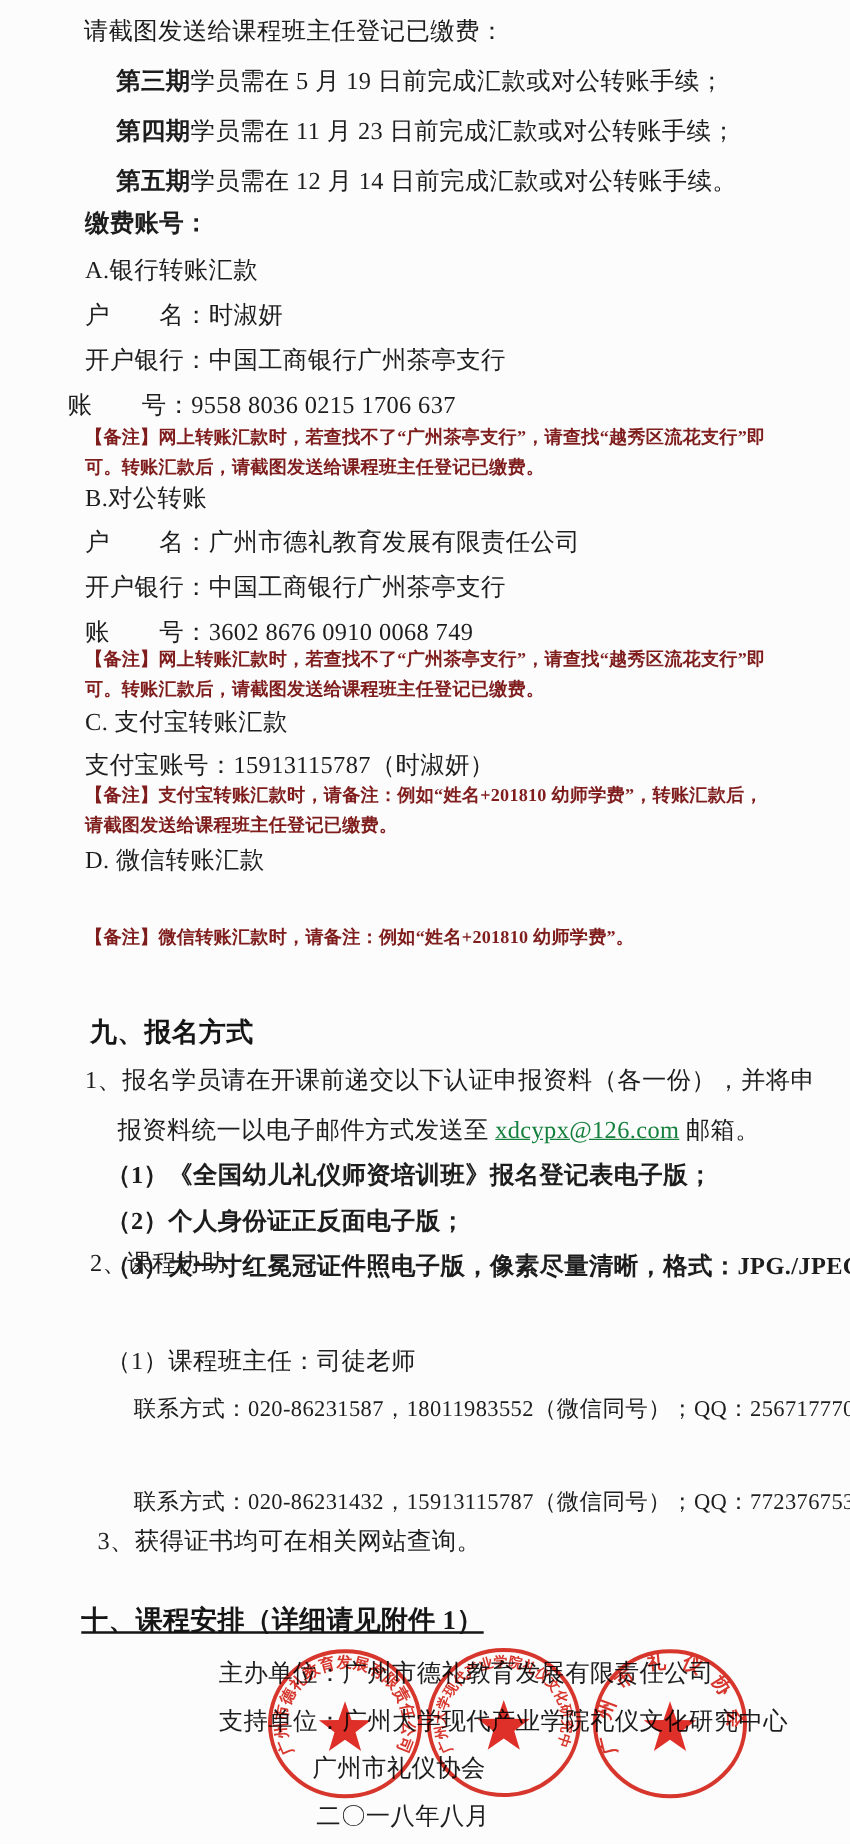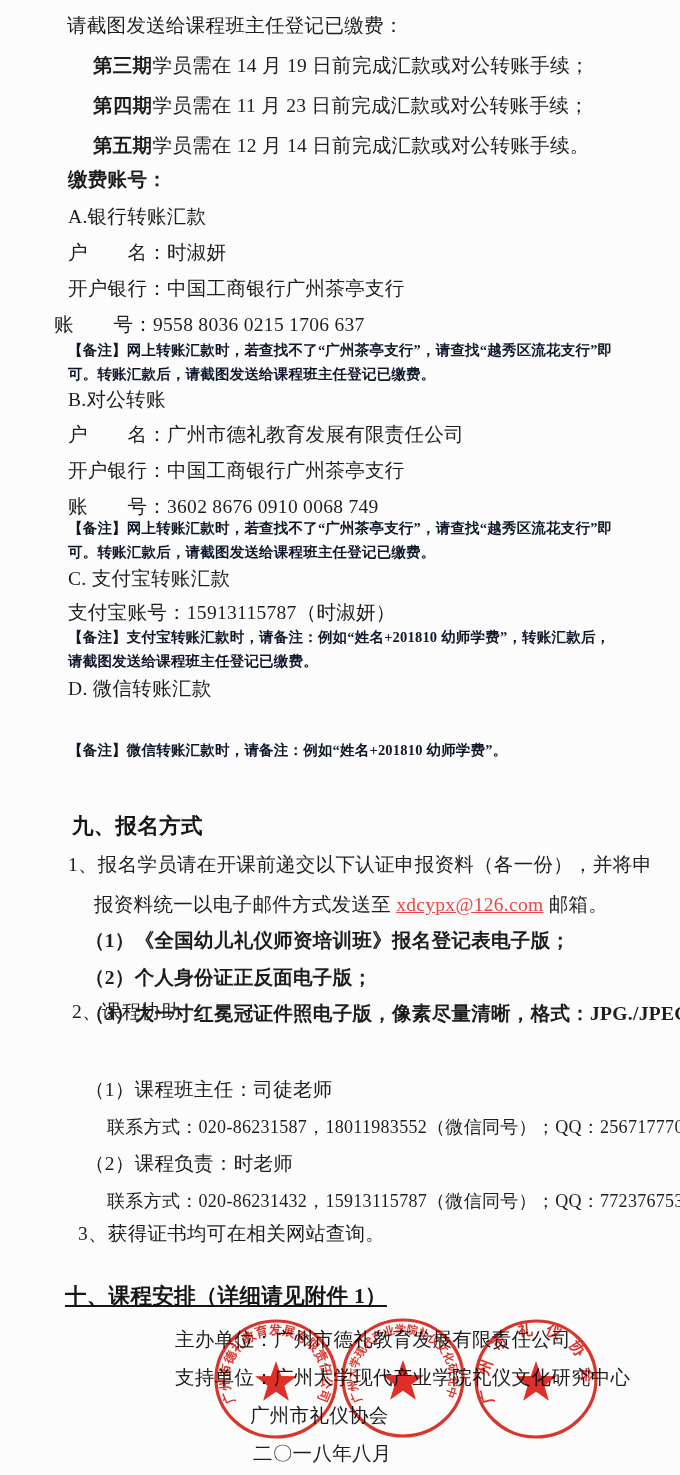--- a/index.html
+++ b/index.html
@@ -18,28 +18,28 @@
     white-space:nowrap;
     line-height:1.25;
     letter-spacing:0.3px;
   }
   .bold{font-weight:bold;}
   .h{font-size:21.5px;font-weight:bold;color:#161616;}
   .note{
     position:absolute;
     font-size:14.5px;
     font-weight:bold;
-    color:#0f172a;
+    color:#7f1d1d;
     width:552px;
     line-height:24px;
     white-space:normal;
     letter-spacing:0.2px;
   }
   .contact{font-size:18px;}
-  .link{color:#ef4444;text-decoration:underline;cursor:pointer;}
+  .link{color:#15803d;text-decoration:underline;cursor:pointer;}
   .seal{
     position:absolute;
     mix-blend-mode:multiply;
     opacity:0.93;
   }
   .seal ellipse{fill:none;stroke:#d8261c;stroke-width:3.2px;}
   .seal polygon{fill:#df1f17;}
   .seal text{
     fill:#d8261c;
     font-family:"Liberation Serif","DejaVu Serif",serif;
@@ -50,21 +50,21 @@
   .s3 text{font-size:15px;letter-spacing:11px;}
 </style>
 </head>
 <body>
 
 <div class="page">
 
   <div class="ln" style="left:67px;top:14px;">请截图发送给课程班主任登记已缴费：</div>
 
   <div class="ln" style="left:93px;top:54px;">
-    <span class="bold">第三期</span><span>学员需在 14 月 19 日前完成汇款或对公转账手续；</span>
+    <span class="bold">第三期</span><span>学员需在 5 月 19 日前完成汇款或对公转账手续；</span>
   </div>
   <div class="ln" style="left:93px;top:94px;">
     <span class="bold">第四期</span><span>学员需在 11 月 23 日前完成汇款或对公转账手续；</span>
   </div>
   <div class="ln" style="left:93px;top:134px;">
     <span class="bold">第五期</span><span>学员需在 12 月 14 日前完成汇款或对公转账手续。</span>
   </div>
 
   <div class="ln bold" style="left:68px;top:168px;">缴费账号：</div>
 
@@ -91,21 +91,20 @@
   <div class="ln" style="left:68px;top:853px;">1、报名学员请在开课前递交以下认证申报资料（各一份），并将申</div>
   <div class="ln" style="left:94px;top:893px;">
     <span>报资料统一以电子邮件方式发送至 </span><span class="link">xdcypx@126.com</span><span> 邮箱。</span>
   </div>
   <div class="ln bold" style="left:85px;top:929px;">（1）《全国幼儿礼仪师资培训班》报名登记表电子版；</div>
   <div class="ln bold" style="left:85px;top:966px;">（2）个人身份证正反面电子版；</div>
   <div class="ln bold" style="left:85px;top:1002px;">（3）大一寸红冕冠证件照电子版，像素尽量清晰，格式：JPG./JPEG。</div>
   <div class="ln" style="left:72px;top:1000px;">2、课程协助</div>
   <div class="ln" style="left:85px;top:1078px;">（1）课程班主任：司徒老师</div>
   <div class="ln contact" style="left:107px;top:1116px;">联系方式：020-86231587，18011983552（微信同号）；QQ：2567177703</div>
-  <div class="ln" style="left:85px;top:1152px;">（2）课程负责：时老师</div>
   <div class="ln contact" style="left:107px;top:1190px;">联系方式：020-86231432，15913115787（微信同号）；QQ：772376753</div>
   <div class="ln" style="left:78px;top:1222px;">3、获得证书均可在相关网站查询。</div>
 
   <div class="ln h" style="left:65px;top:1283px;text-decoration:underline;">十、课程安排（详细请见附件 1）</div>
 
   <div class="ln" style="left:175px;top:1328px;">主办单位：广州市德礼教育发展有限责任公司</div>
   <div class="ln" style="left:175px;top:1366px;">支持单位：广州大学现代产业学院礼仪文化研究中心</div>
   <div class="ln" style="left:250px;top:1404px;">广州市礼仪协会</div>
   <div class="ln" style="left:253px;top:1442px;">二〇一八年八月</div>
 

